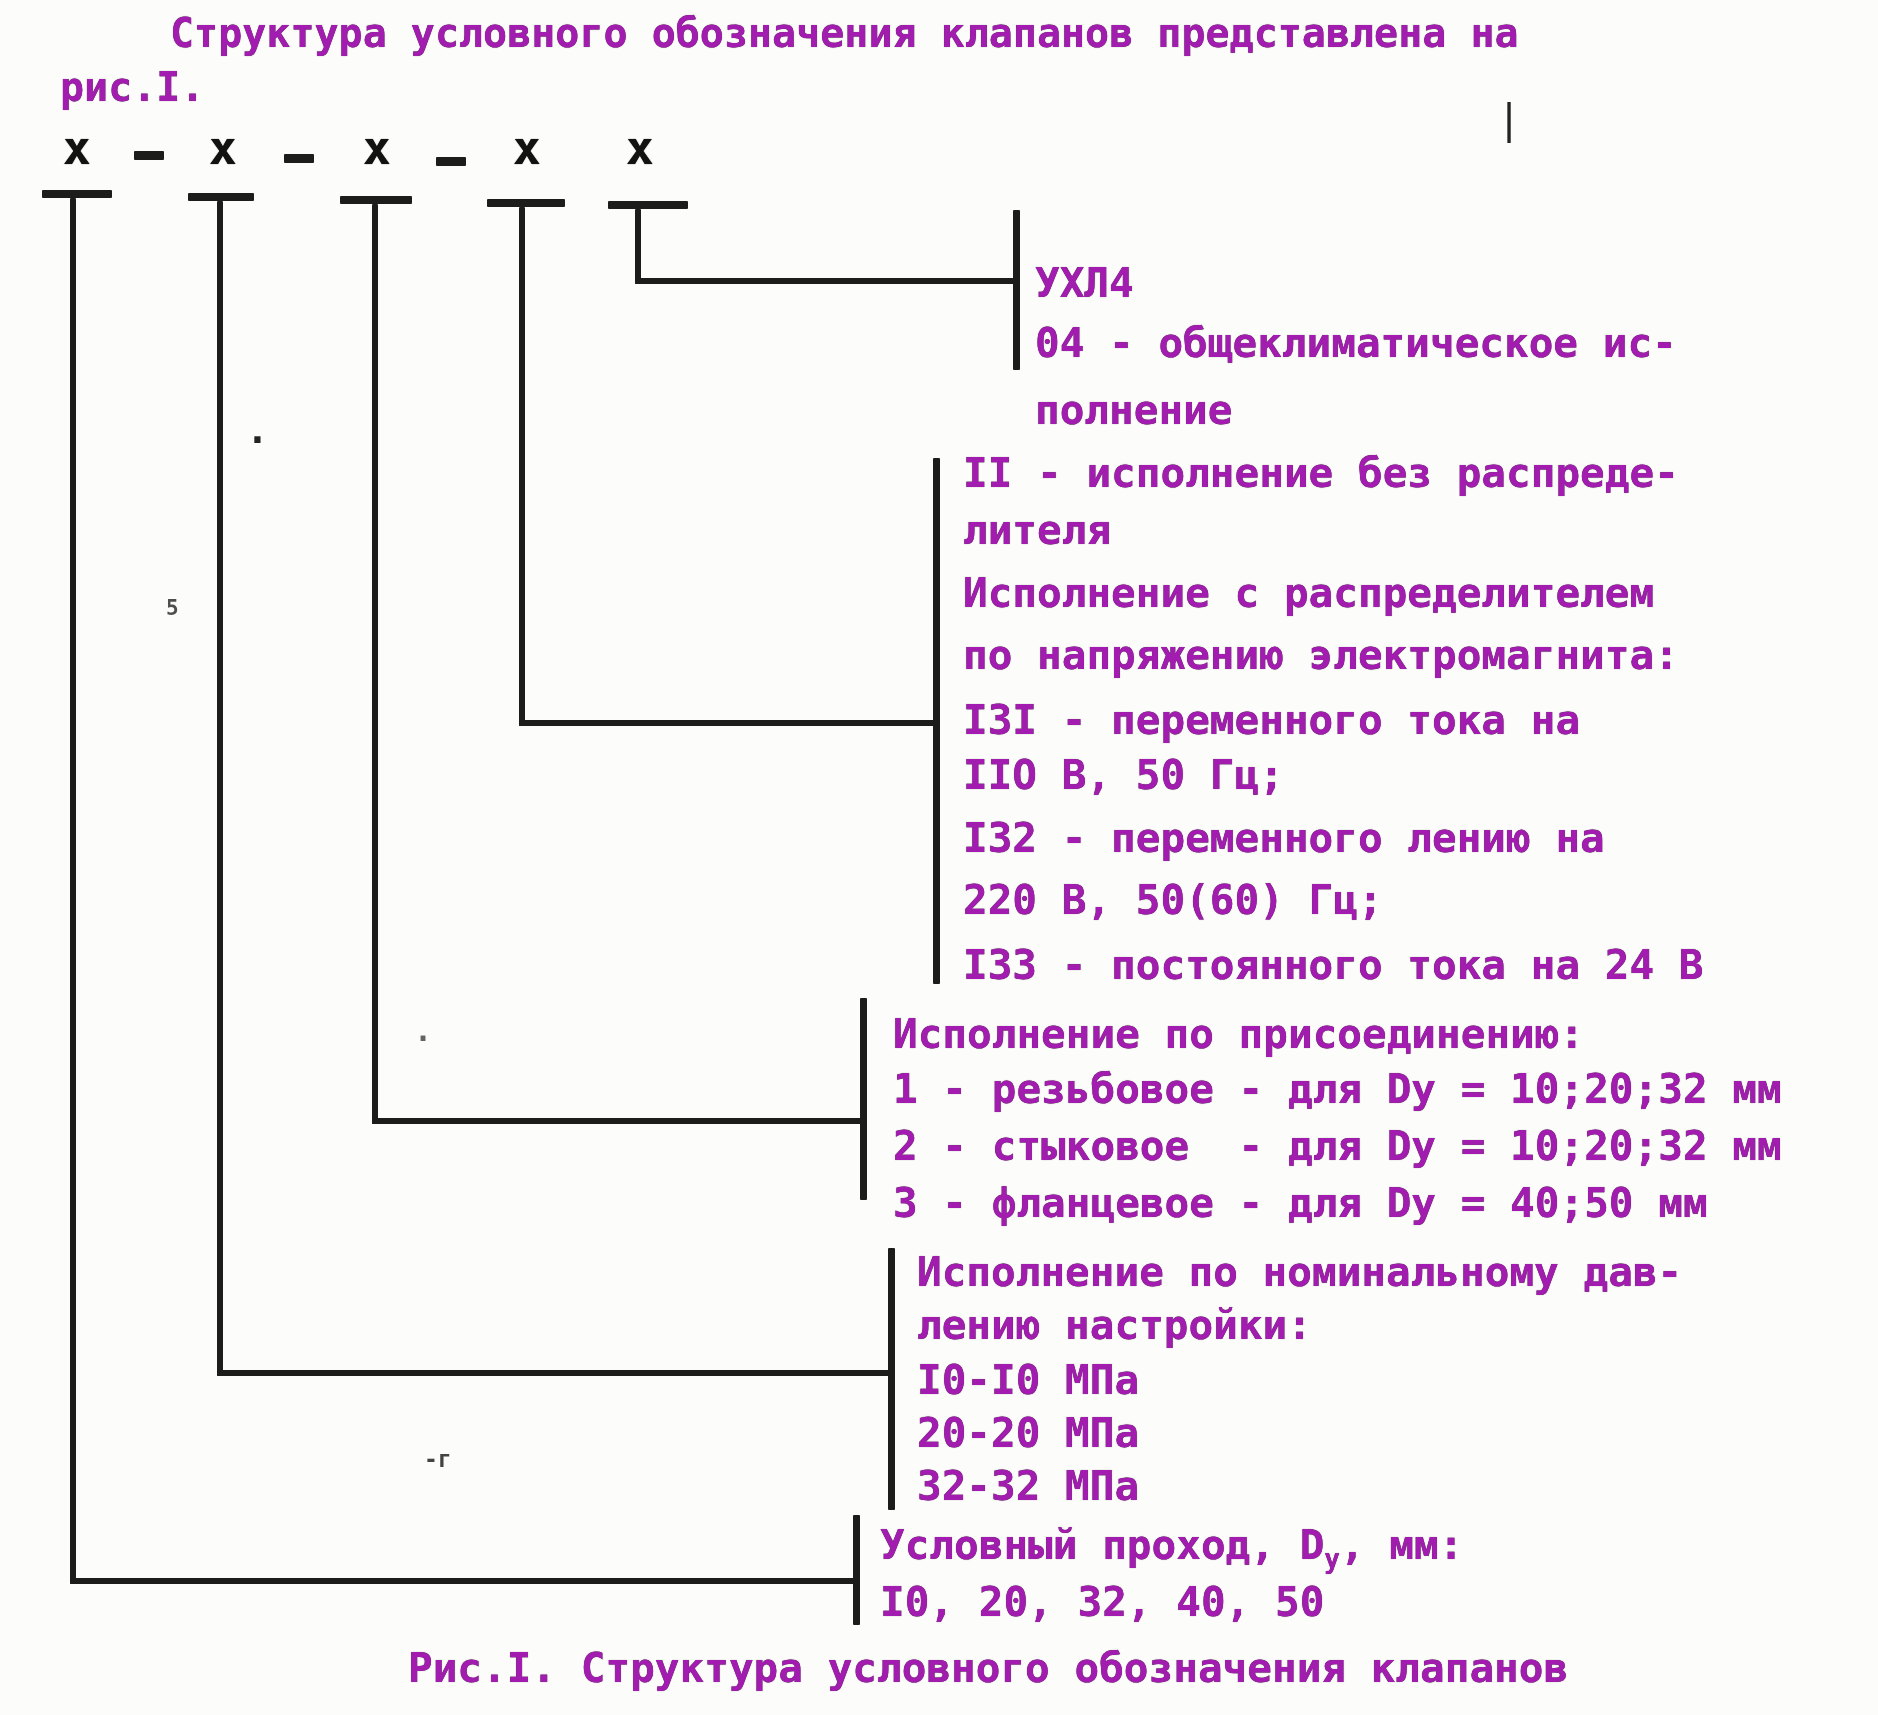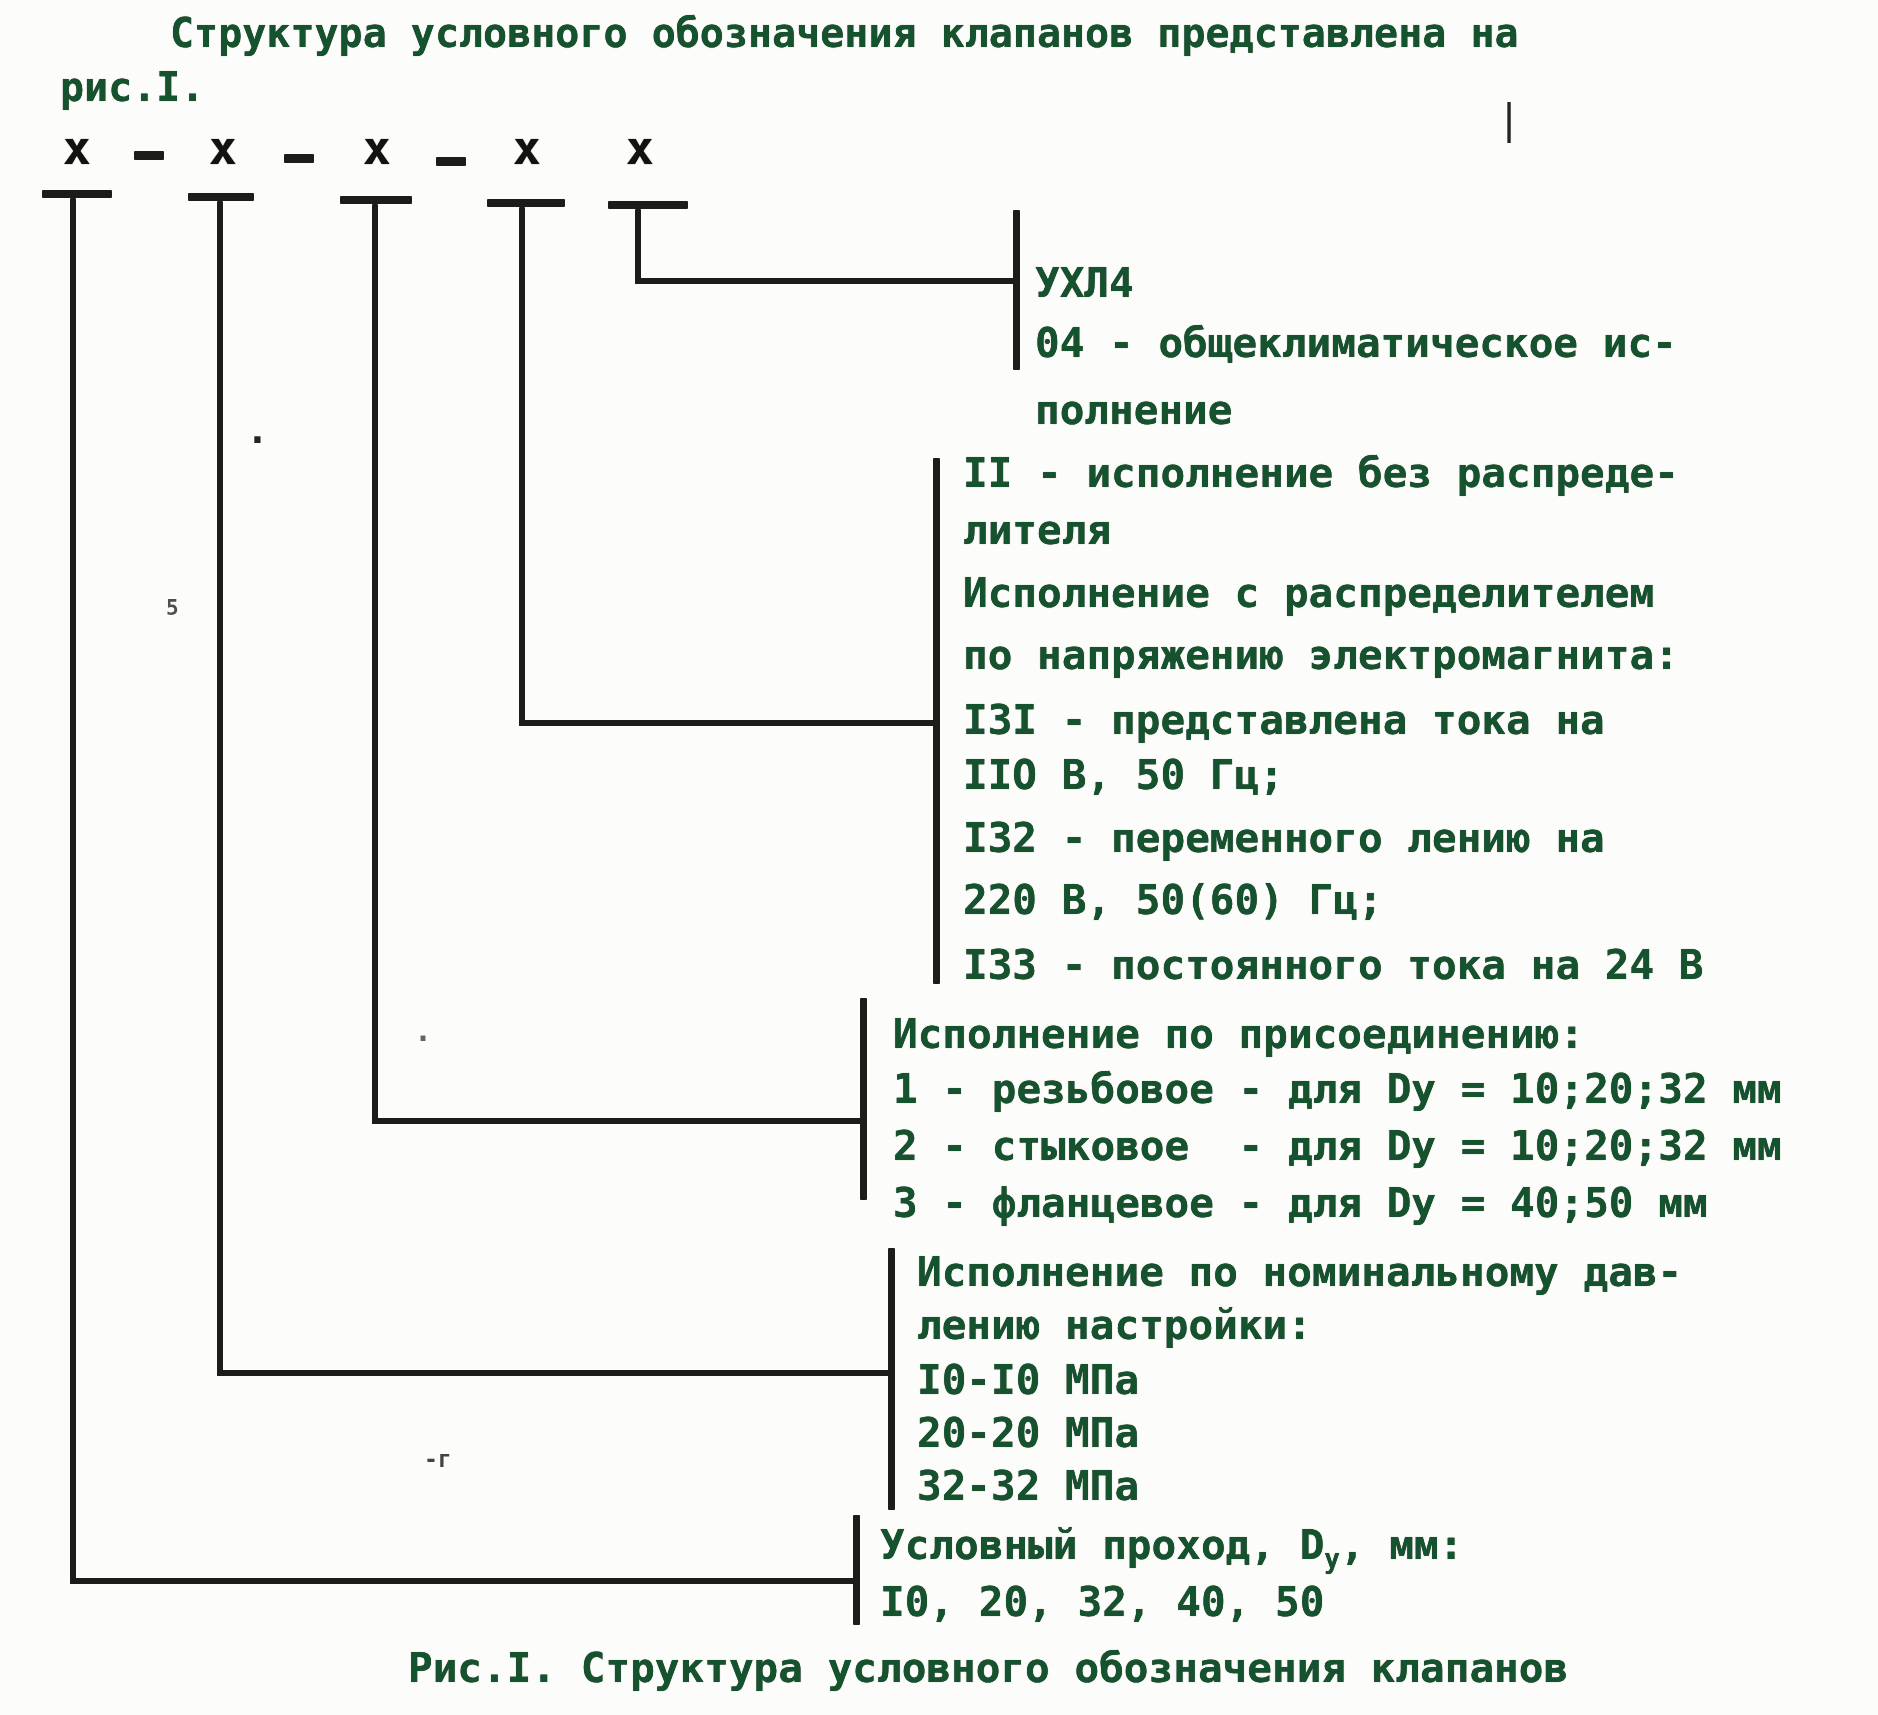--- a/index.html
+++ b/index.html
@@ -6,21 +6,21 @@
   .page{
     position:relative;
     width:1878px;height:1715px;
     background:#fcfcfa;
     overflow:hidden;
     font-family:"DejaVu Sans Mono",monospace;
   }
   .t{
     position:absolute;
     font:700 41px/46px "DejaVu Sans Mono",monospace;
-    color:#14532d;
+    color:#a21caf;
     white-space:pre;
     text-shadow:0 0 .7px #1a1a18;
   }
   .title{font-size:40px;}
   .xchar{
     position:absolute;
     font:700 46px/50px "DejaVu Sans Mono",monospace;
     color:#121210;
     text-shadow:0 0 1px #000;
   }
@@ -71,21 +71,21 @@
   <div class="ln" style="left:853px;top:1515px;width:7px;height:110px"></div>
 
   <div class="t" style="left:1035px;top:260px">УХЛ4</div>
   <div class="t" style="left:1035px;top:320px">04 - общеклиматическое ис-</div>
   <div class="t" style="left:1035px;top:387px">полнение</div>
 
   <div class="t" style="left:963px;top:450px">II - исполнение без распреде-</div>
   <div class="t" style="left:963px;top:507px">лителя</div>
   <div class="t" style="left:963px;top:570px">Исполнение с распределителем</div>
   <div class="t" style="left:963px;top:632px">по напряжению электромагнита:</div>
-  <div class="t" style="left:963px;top:697px">I3I - представлена тока на</div>
+  <div class="t" style="left:963px;top:697px">I3I - переменного тока на</div>
   <div class="t" style="left:963px;top:752px">IIO В, 50 Гц;</div>
   <div class="t" style="left:963px;top:815px">I32 - переменного лению на</div>
   <div class="t" style="left:963px;top:877px">220 В, 50(60) Гц;</div>
   <div class="t" style="left:963px;top:942px">I33 - постоянного тока на 24 В</div>
 
   <div class="t" style="left:893px;top:1011px">Исполнение по присоединению:</div>
   <div class="t" style="left:893px;top:1066px">1 - резьбовое - для Dy = 10;20;32 мм</div>
   <div class="t" style="left:893px;top:1123px">2 - стыковое  - для Dy = 10;20;32 мм</div>
   <div class="t" style="left:893px;top:1180px">3 - фланцевое - для Dy = 40;50 мм</div>
 

